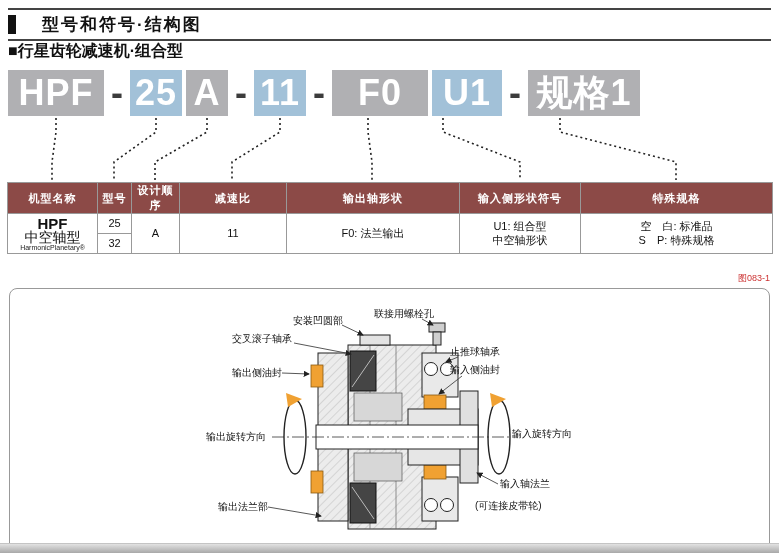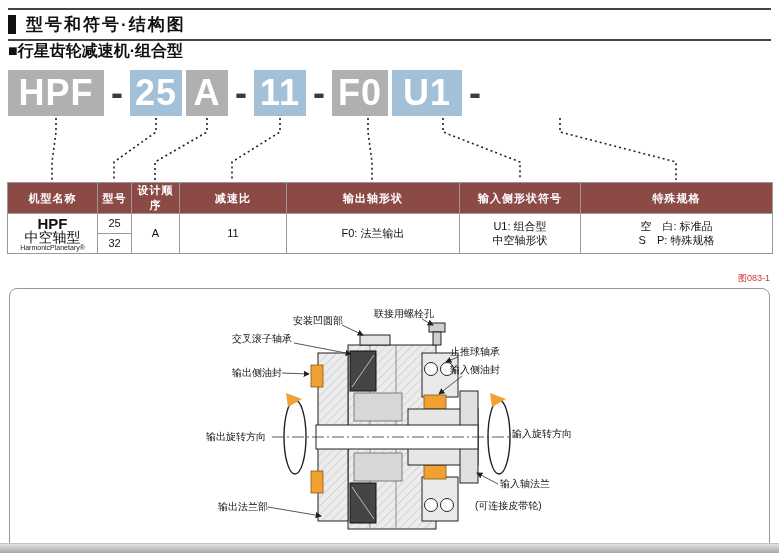--- a/index.html
+++ b/index.html
@@ -16,21 +16,21 @@
   .title-block {
     margin: 8px 8px 0 8px;
     border-top: 2px solid #444;
     border-bottom: 2px solid #444;
     padding: 3px 0;
     display: flex;
     align-items: center;
   }
   .title-bar { width: 8px; height: 19px; background: #111; }
   .title-text {
-    font-size: 17px; font-weight: bold; margin-left: 10px; letter-spacing: 2px;
+    font-size: 17px; font-weight: bold; margin-left: 26px; letter-spacing: 2px;
   }
   .subtitle {
     margin: 0 8px 0 8px;
     font-size: 16px; font-weight: bold;
   }
 
   
   .model-row {
     margin: 8px 0 0 8px;
     display: flex; align-items: stretch; height: 46px;
@@ -44,21 +44,21 @@
   .seg.blue { background: #a2c1d8; }
   .sep {
     display: flex; align-items: center; justify-content: center;
     font-size: 36px; font-weight: bold; color: #3c3c3c;
     width: 18px; margin-right: 4px;
   }
   .seg-hpf   { width: 96px; }
   .seg-size  { width: 52px; }
   .seg-design{ width: 42px; }
   .seg-ratio { width: 52px; }
-  .seg-output{ width: 56px; }
+  .seg-output{ width: 96px; }
   .seg-input { width: 70px; }
   .seg-spec  { width: 112px; }
 
   .connectors { display: block; }
 
   
   table.spec {
     border-collapse: collapse; table-layout: fixed;
     margin-left: 7px; width: 765px; font-size: 11px;
   }
@@ -126,20 +126,21 @@
   <div class="seg gray seg-hpf">HPF</div>
   <div class="sep">-</div>
   <div class="seg blue seg-size">25</div>
   <div class="seg gray seg-design">A</div>
   <div class="sep">-</div>
   <div class="seg blue seg-ratio">11</div>
   <div class="sep">-</div>
   <div class="seg gray seg-output">F0</div>
   <div class="seg blue seg-input">U1</div>
   <div class="sep">-</div>
+  <div class="seg gray seg-spec">规格1</div>
 </div>
 
 <svg class="connectors" width="779" height="66">
   <g fill="none" stroke="#222" stroke-width="1.6" stroke-dasharray="2 3">
     <polyline points="56,2 56,16 52,46 52,64"></polyline>
     <polyline points="156,2 156,16 114,46 114,64"></polyline>
     <polyline points="207,2 207,16 155,46 155,64"></polyline>
     <polyline points="280,2 280,16 232,46 232,64"></polyline>
     <polyline points="368,2 368,16 372,46 372,64"></polyline>
     <polyline points="443,2 443,16 520,46 520,64"></polyline>

